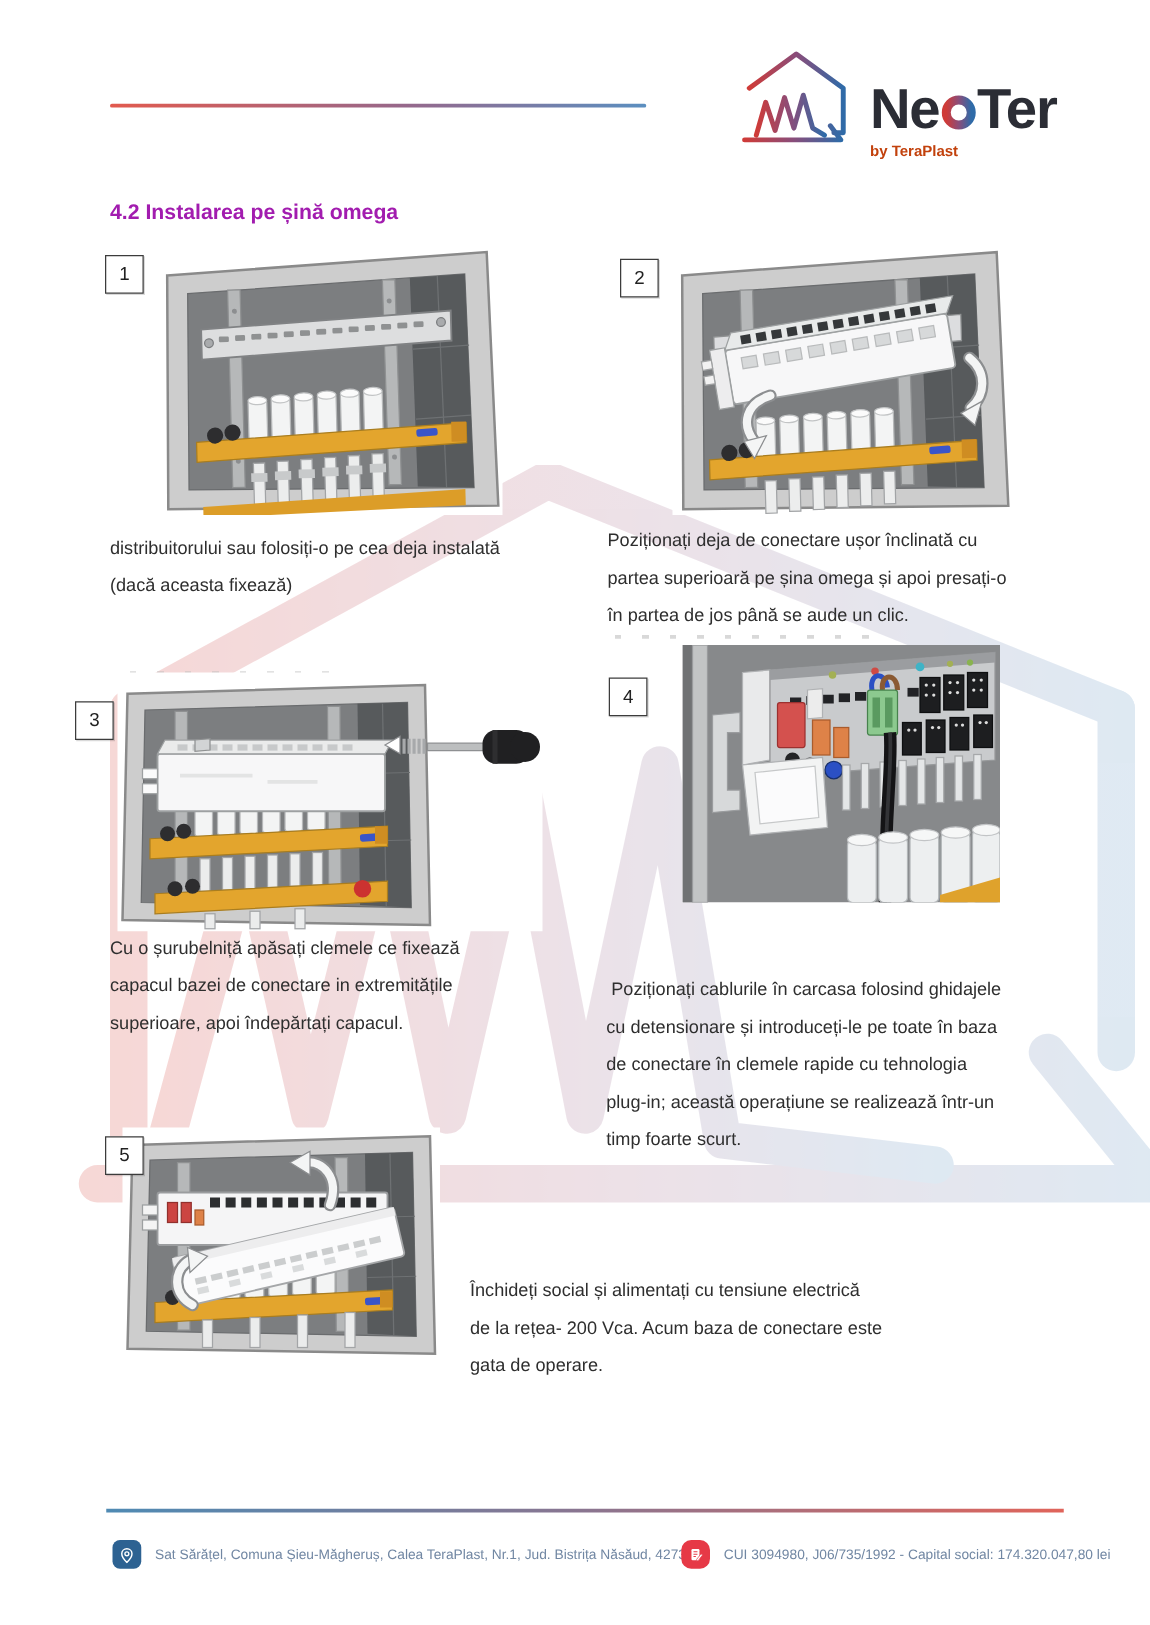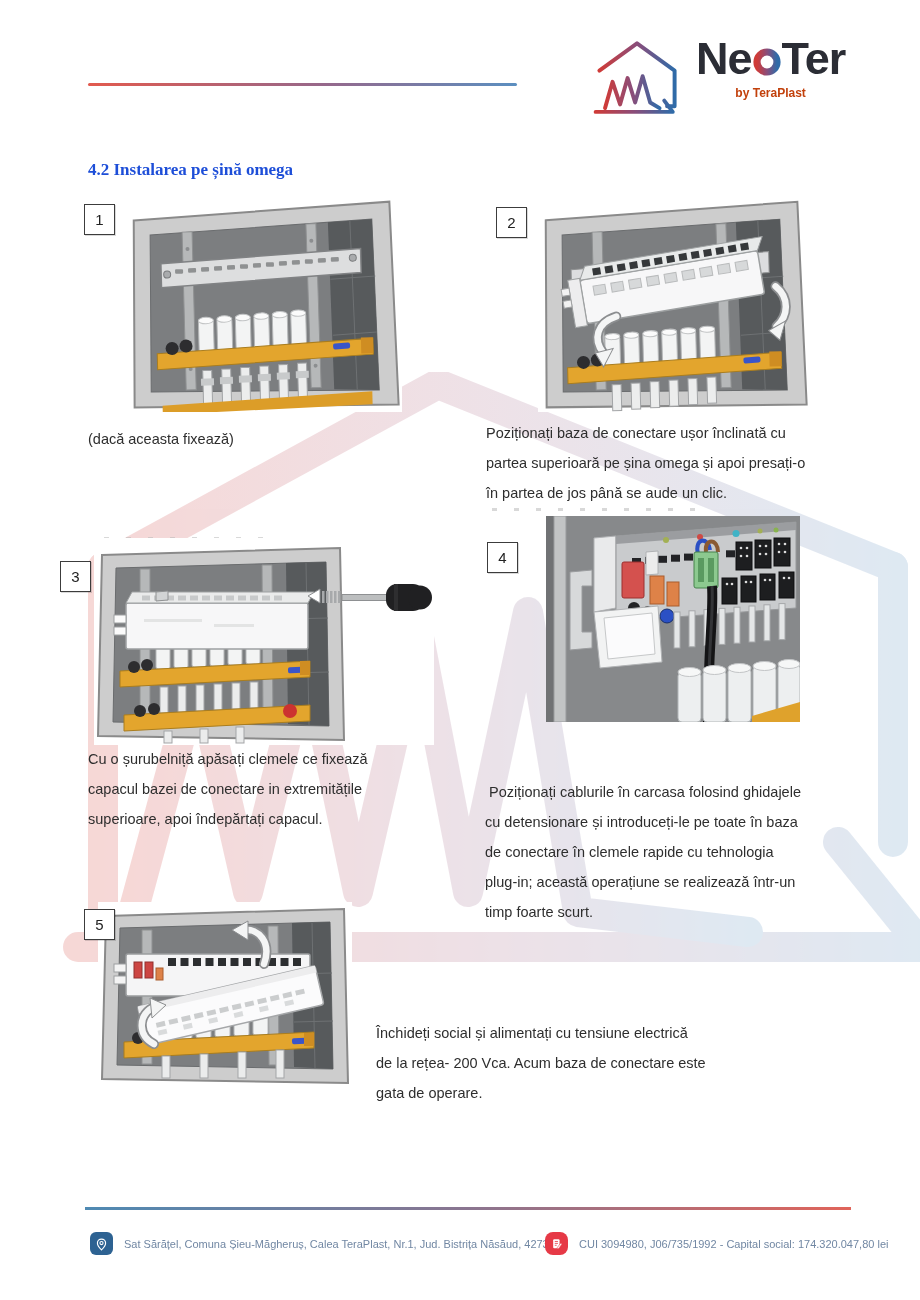--- a/index.html
+++ b/index.html
@@ -3,27 +3,27 @@
 <meta charset="utf-8">
 <style>
   html,body{margin:0;padding:0;background:#fff;}
   .page{position:relative;width:920px;height:1300px;background:#fff;overflow:hidden;
         font-family:"Liberation Sans",sans-serif;color:#303030;}
   
   .header-line{position:absolute;left:88px;top:83px;width:429px;height:3px;border-radius:2px;
         background:linear-gradient(90deg,#e25a4e,#96688b 55%,#5b8fc0);z-index:1;}
   .logo{position:absolute;left:590px;top:36px;display:flex;gap:12px;z-index:2;}
   .logo-house{width:94px;height:86px;}
-  .logo-textcol{display:flex;flex-direction:column;align-items:center;margin-top:0;}
+  .logo-textcol{display:flex;flex-direction:column;align-items:flex-start;margin-top:28px;}
   .brand{display:flex;align-items:center;font-size:45px;font-weight:bold;color:#2b2d35;
          letter-spacing:-1px;line-height:1;}
   .brand .ring{width:28px;height:28px;margin:6px 1px 0 1px;}
   .byline{font-size:12px;font-weight:bold;color:#c2410c;margin-top:5px;}
   
-  .page-title{position:absolute;left:88px;top:160px;font-size:17px;font-weight:bold;color:#1d4ed8;z-index:2;font-family:Liberation Serif, serif;}
+  .page-title{position:absolute;left:88px;top:160px;font-size:17px;font-weight:bold;color:#a21caf;z-index:2;}
   
   .watermark{position:absolute;left:48px;top:372px;width:872px;height:592px;z-index:0;}
   
   .badge{position:absolute;width:29px;height:29px;background:#fff;border:1.5px solid #3c3c3c;
          display:flex;align-items:center;justify-content:center;font-size:15px;color:#222;
          z-index:3;box-shadow:1px 1px 0 rgba(0,0,0,.15);}
   .fig{position:absolute;background:#fff;z-index:2;}
   .fig svg{display:block;width:100%;height:100%;}
   .txt{position:absolute;z-index:2;font-size:14.5px;line-height:30px;color:#2e2e2e;}
   .txt div{white-space:pre;}
@@ -155,20 +155,21 @@
           <rect x="151" y="168" width="9" height="34" fill="#eceded" stroke="#a2a4a6"></rect>
             <rect x="149" y="176" width="13" height="7" fill="#c8cacb"></rect>
           <rect x="170" y="167" width="9" height="34" fill="#eceded" stroke="#a2a4a6"></rect>
             <rect x="168" y="175" width="13" height="7" fill="#c8cacb"></rect>
         </g>
         <polygon points="34,206 244,197 244,210 34,215" fill="#dc9d28"></polygon>
       </g>
     </svg>
   </div>
   <div class="txt" style="left:88px;top:424px;">
+    <div>distribuitorului sau folosiți-o pe cea deja instalată</div>
     <div>(dacă aceasta fixează)</div>
   </div>
 
   <div class="badge" style="left:496px;top:207px;">2</div>
   <div class="fig" style="left:538px;top:197px;width:272px;height:215px;">
     <svg viewBox="0 0 272 215">
       <g transform="rotate(-1.5 136 108)">
         <polygon points="10,20 262,8 266,211 6,207" fill="#cdcdcd" stroke="#8a8a8a" stroke-width="2"></polygon>
         <polygon points="26,35 244,25 247,196 23,192" fill="#7c7e80" stroke="#6a6c6e"></polygon>
         <polygon points="200,27 244,25 247,196 202,194" fill="#575a5c"></polygon>
@@ -242,21 +243,21 @@
         <path d="M78,118 C58,124 54,140 64,154" fill="none" stroke="#8c8e90" stroke-width="10" stroke-linecap="round"></path>
         <path d="M78,118 C58,124 54,140 64,154" fill="none" stroke="#f4f5f5" stroke-width="6.5" stroke-linecap="round"></path>
         <polygon points="56,154 74,150 64,168" fill="#f4f5f5" stroke="#8c8e90"></polygon>
         <path d="M238,92 C252,104 250,122 238,132" fill="none" stroke="#8c8e90" stroke-width="10" stroke-linecap="round"></path>
         <path d="M238,92 C252,104 250,122 238,132" fill="none" stroke="#f4f5f5" stroke-width="6.5" stroke-linecap="round"></path>
         <polygon points="230,136 247,127 241,146" fill="#f4f5f5" stroke="#8c8e90"></polygon>
       </g>
     </svg>
   </div>
   <div class="txt" style="left:486px;top:418px;">
-    <div>Poziționați baza de conectare ușor înclinată cu</div>
+    <div>Poziționați deja de conectare ușor înclinată cu</div>
     <div>partea superioară pe șina omega și apoi presați-o</div>
     <div>în partea de jos până se aude un clic.</div>
   </div>
 
   <div class="artifact" style="left:104px;top:537px;width:170px;"></div>
   <div class="artifact" style="left:492px;top:508px;width:215px;"></div>
 
   <div class="badge" style="left:60px;top:561px;">3</div>
   <div class="fig" style="left:94px;top:538px;width:340px;height:207px;">
     <svg viewBox="0 0 340 205">

